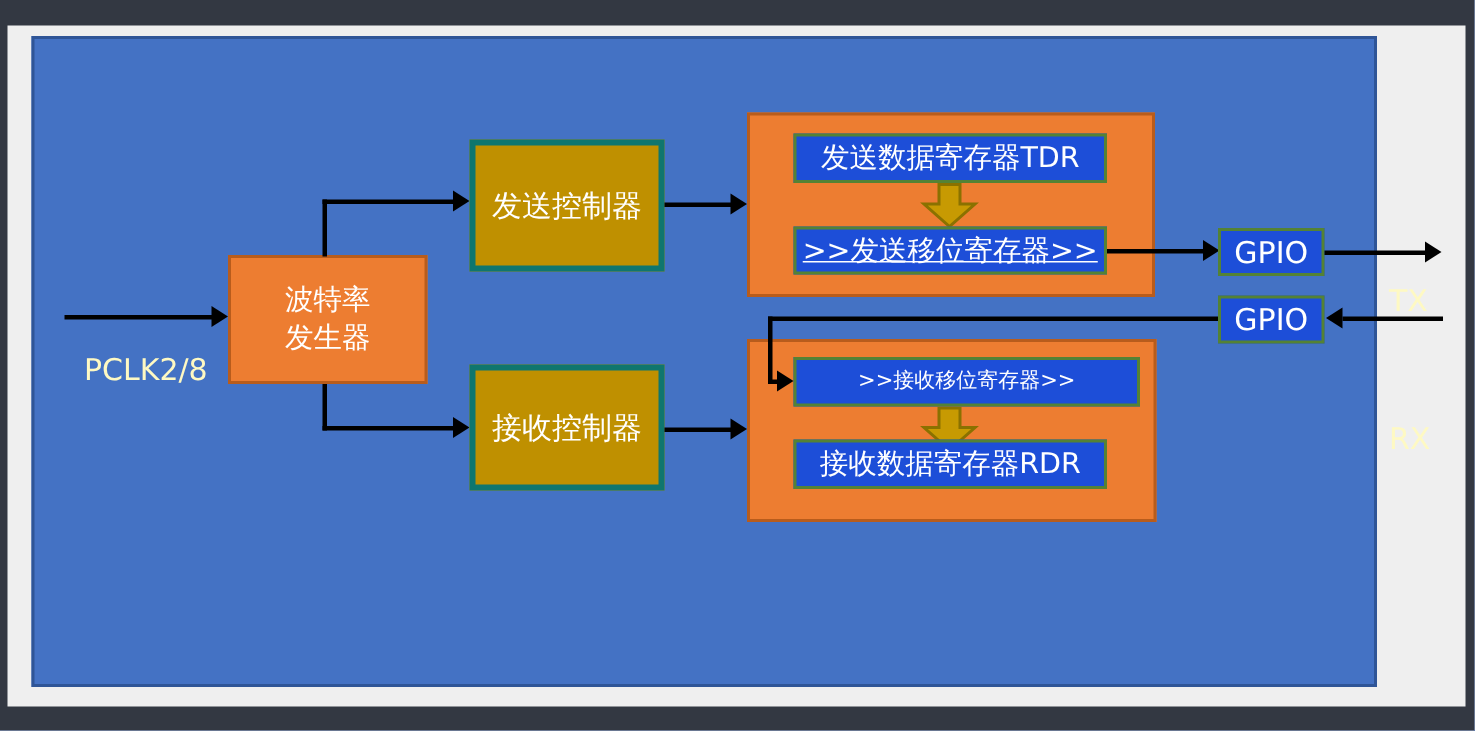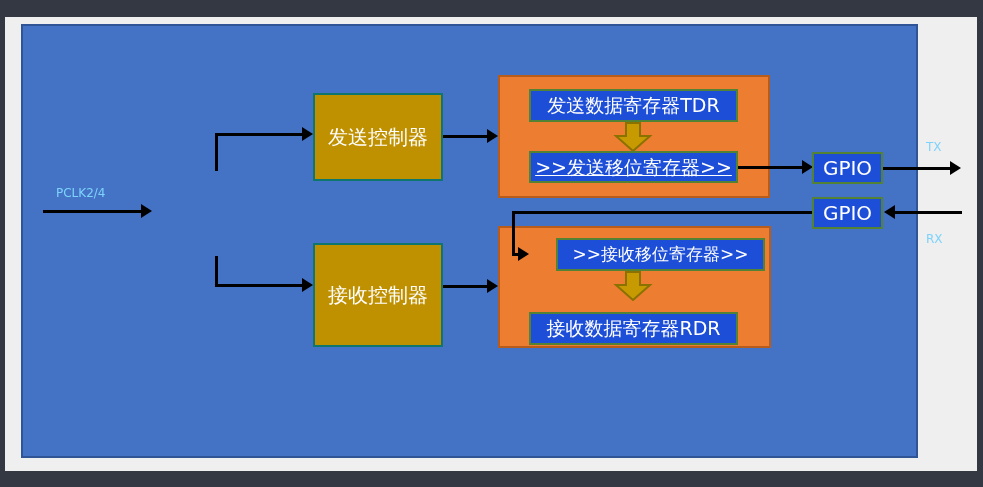--- a/index.html
+++ b/index.html
@@ -4,59 +4,65 @@
 <style>
   html,body{margin:0;padding:0;}
   body{font-family:"DejaVu Sans",sans-serif;}
   .canvas{position:relative;width:983px;height:487px;background:#333842;overflow:hidden;}
   .inner-panel{position:absolute;left:5px;top:17px;width:972px;height:454px;background:#efefef;}
   .diagram-panel{position:absolute;left:21px;top:24px;width:897px;height:434px;background:#4472c4;border:2px solid #2f5597;box-sizing:border-box;}
 
   .box{position:absolute;box-sizing:border-box;display:flex;align-items:center;justify-content:center;
        text-align:center;color:#fff;line-height:1.3;}
   .orange{background:#ed7d31;border:2px solid #b85c1c;}
-  .gold{background:#bf9000;border:2px solid #0f766e;}
+  .gold{background:#bf9000;border:4px solid #0f766e;}
   .green{background:#1d4ed8;border:2px solid #548235;}
 
   .baud{left:152px;top:170px;width:133px;height:86px;font-size:19px;}
   .txctrl{left:313px;top:93px;width:130px;height:88px;font-size:20px;}
-  .rxctrl{left:313px;top:243px;width:130px;height:104px;font-size:20px;}
+  .rxctrl{left:313px;top:243px;width:130px;height:84px;font-size:20px;}
   .group-top{left:498px;top:75px;width:272px;height:123px;}
   .group-bottom{left:498px;top:226px;width:273px;height:122px;}
   .tdr{left:529px;top:89px;width:209px;height:33px;font-size:19px;}
   .txshift{left:529px;top:151px;width:209px;height:32px;font-size:19px;text-decoration:underline;}
-  .rxshift{left:556px;top:238px;width:209px;height:33px;font-size:17px;}
-  .rdr{left:529px;top:312px;width:209px;height:33px;font-size:19px;text-align:center;}
+  .rxshift{left:529px;top:238px;width:231px;height:33px;font-size:14px;}
+  .rdr{left:529px;top:293px;width:209px;height:33px;font-size:19px;text-align:center;}
   .gpio1{left:812px;top:152px;width:71px;height:32px;font-size:20px;}
   .gpio2{left:812px;top:197px;width:71px;height:32px;font-size:20px;}
   .switch{left:783px;top:369px;width:102px;height:56px;font-size:19px;}
 
-  .lbl{position:absolute;color:#7dd3fc;font-size:12px;}
+  .lbl{position:absolute;color:#fef9c3;font-size:20px;margin-top:48px;}
   .lbl-pclk{left:56px;top:186px;}
   .lbl-tx{left:926px;top:140px;}
   .lbl-rx{left:926px;top:232px;}
 
   .wire{position:absolute;background:#000;}
   .arr-r{position:absolute;width:0;height:0;border-top:7px solid transparent;border-bottom:7px solid transparent;border-left:11px solid #000;}
   .arr-l{position:absolute;width:0;height:0;border-top:7px solid transparent;border-bottom:7px solid transparent;border-right:11px solid #000;}
   .blockarrow{position:absolute;width:40px;height:30px;}
   .ba1{left:613px;top:122px;}
   .ba2{left:613px;top:271px;}
 </style>
 </head>
 <body>
 
 <div class="canvas">
   <div class="inner-panel"></div>
   <div class="diagram-panel"></div>
 
-  <div class="lbl lbl-pclk">PCLK2/4</div>
+  <div class="lbl lbl-pclk">PCLK2/8</div>
   <div class="wire" style="left:43px;top:210px;width:100px;height:3px;"></div>
   <div class="arr-r" style="left:141px;top:204px;"></div>
 
+  <div class="box orange baud">
+    <div>
+      <span>波特率</span><br>
+      <span>发生器</span>
+    </div>
+  </div>
 
   <div class="wire" style="left:215px;top:133px;width:3px;height:38px;"></div>
   <div class="wire" style="left:215px;top:133px;width:88px;height:3px;"></div>
   <div class="arr-r" style="left:302px;top:127px;"></div>
 
   <div class="wire" style="left:215px;top:256px;width:3px;height:31px;"></div>
   <div class="wire" style="left:215px;top:284px;width:88px;height:3px;"></div>
   <div class="arr-r" style="left:302px;top:278px;"></div>
 
   <div class="box gold txctrl">发送控制器</div>

